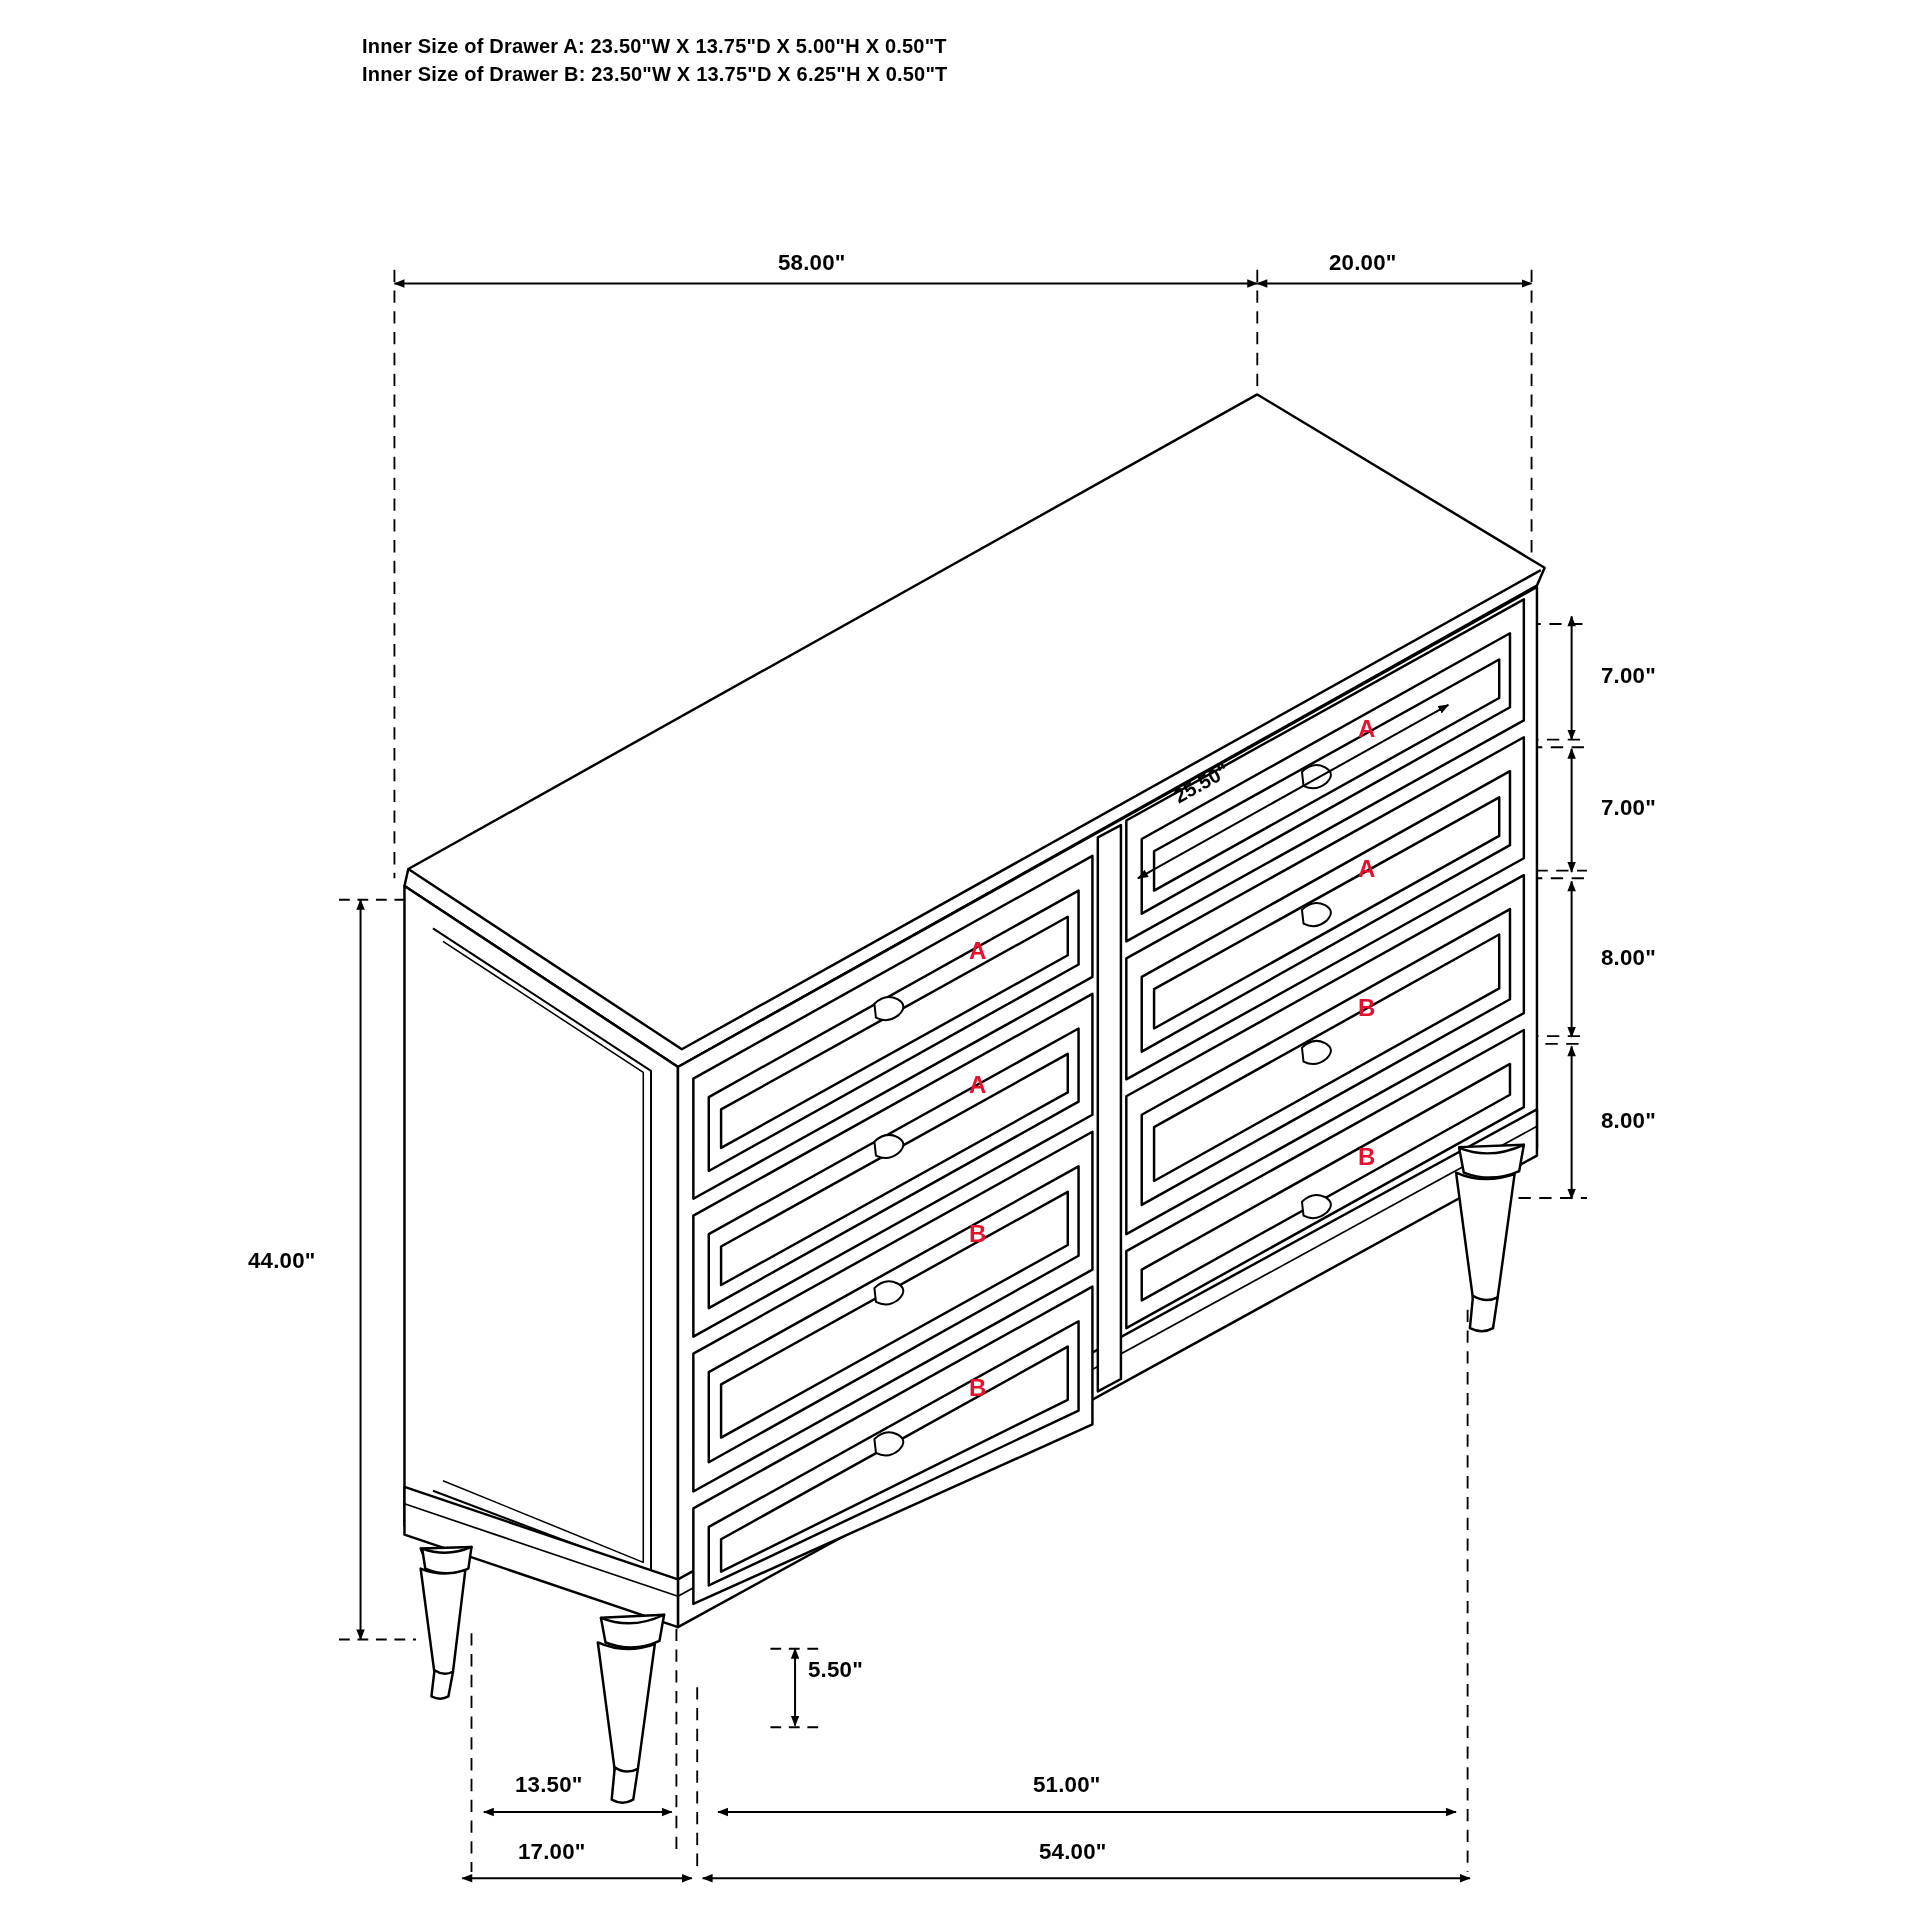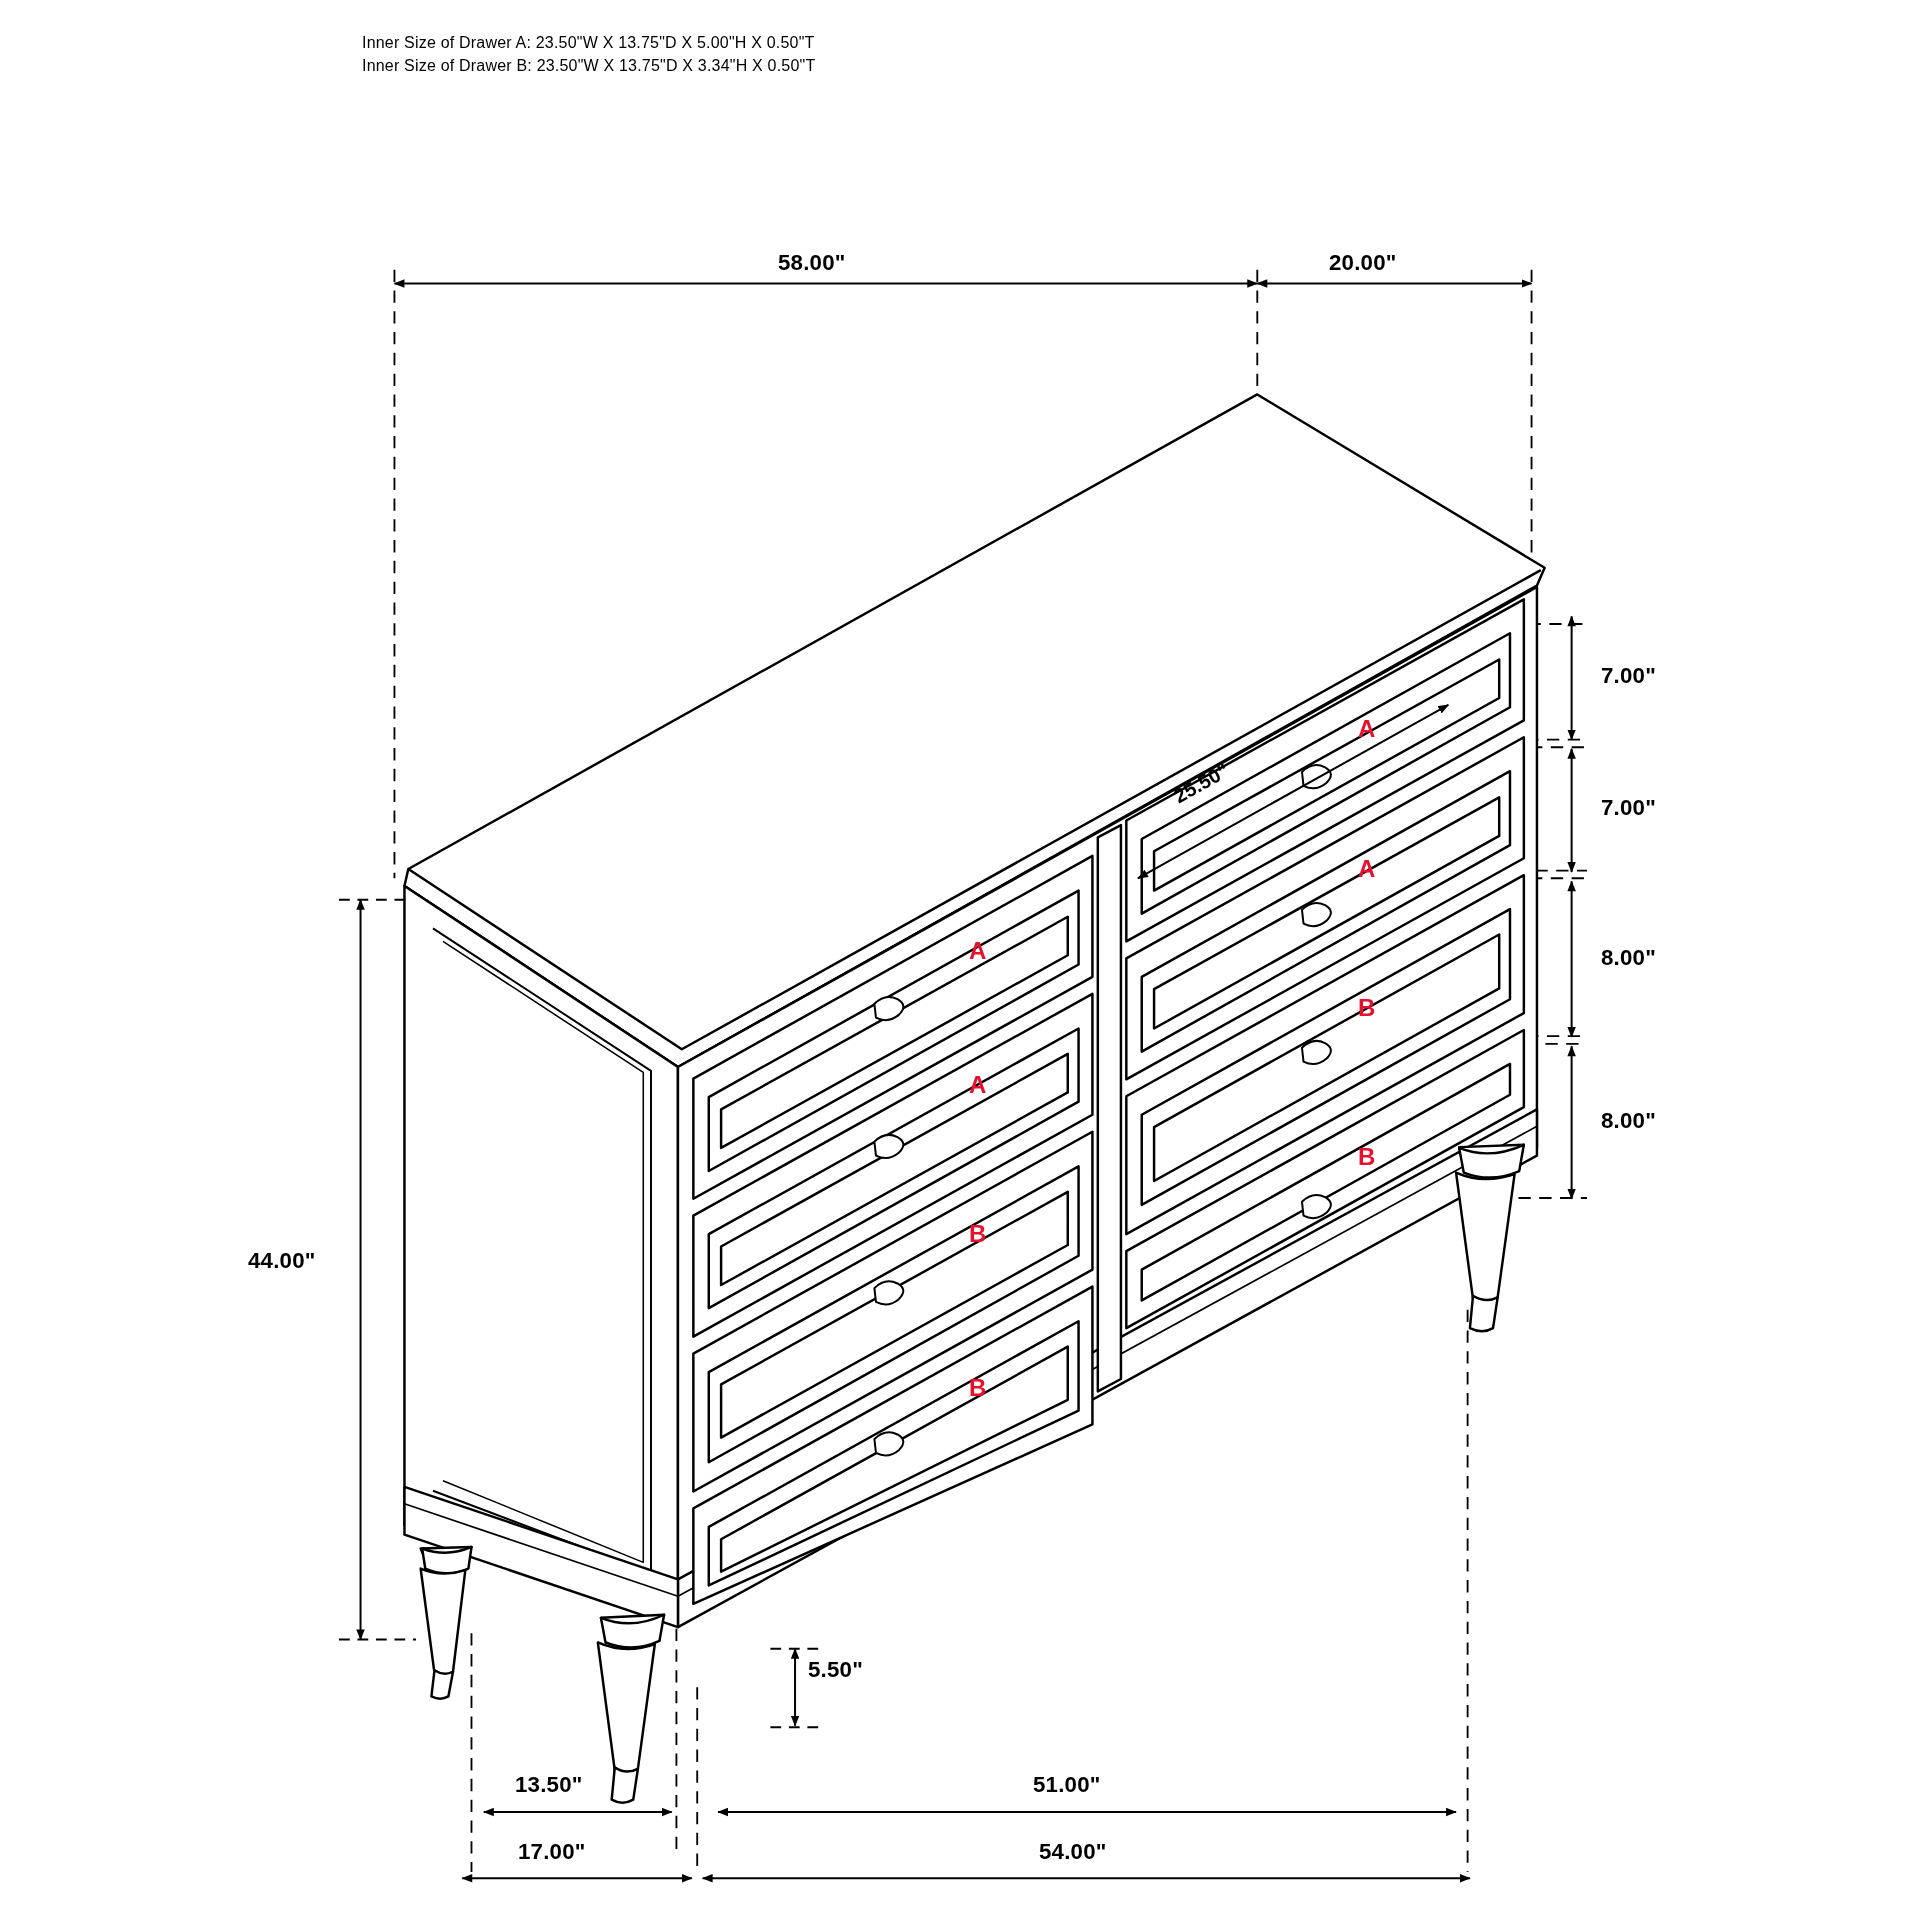--- a/index.html
+++ b/index.html
@@ -21,22 +21,22 @@
     width: 1926px;
     height: 1926px;
   }
   .notes {
     position: absolute;
     left: 362px;
     top: 32px;
     width: 1233px;
   }
   .note-line {
-    font-size: 16px;
-    font-weight: normal;
+    font-size: 20px;
+    font-weight: bold;
     letter-spacing: 0.2px;
     line-height: 1.42;
     white-space: nowrap;
   }
   svg.drawing {
     position: absolute;
     left: 0;
     top: 0;
   }
   .dim-label {
@@ -61,21 +61,21 @@
     transform-origin: left top;
   }
 </style>
 </head>
 <body>
 
 <div id="stage">
 
   <div class="notes">
     <div class="note-line">Inner Size of Drawer A: 23.50"W X 13.75"D X 5.00"H X 0.50"T</div>
-    <div class="note-line">Inner Size of Drawer B: 23.50"W X 13.75"D X 3.34"H X 0.50"T</div>
+    <div class="note-line">Inner Size of Drawer B: 23.50"W X 13.75"D X 6.25"H X 0.50"T</div>
   </div>
 
   <svg class="drawing" width="1926" height="1926" viewBox="0 0 2500 2500">
     <defs>
       <marker id="arrEnd" markerWidth="16" markerHeight="16" refX="13" refY="5.5" orient="auto" markerUnits="userSpaceOnUse">
         <path d="M0,0 L14,5.5 L0,11 z" fill="#000"></path>
       </marker>
       <marker id="arrStart" markerWidth="16" markerHeight="16" refX="1" refY="5.5" orient="auto" markerUnits="userSpaceOnUse">
         <path d="M14,0 L0,5.5 L14,11 z" fill="#000"></path>
       </marker>

